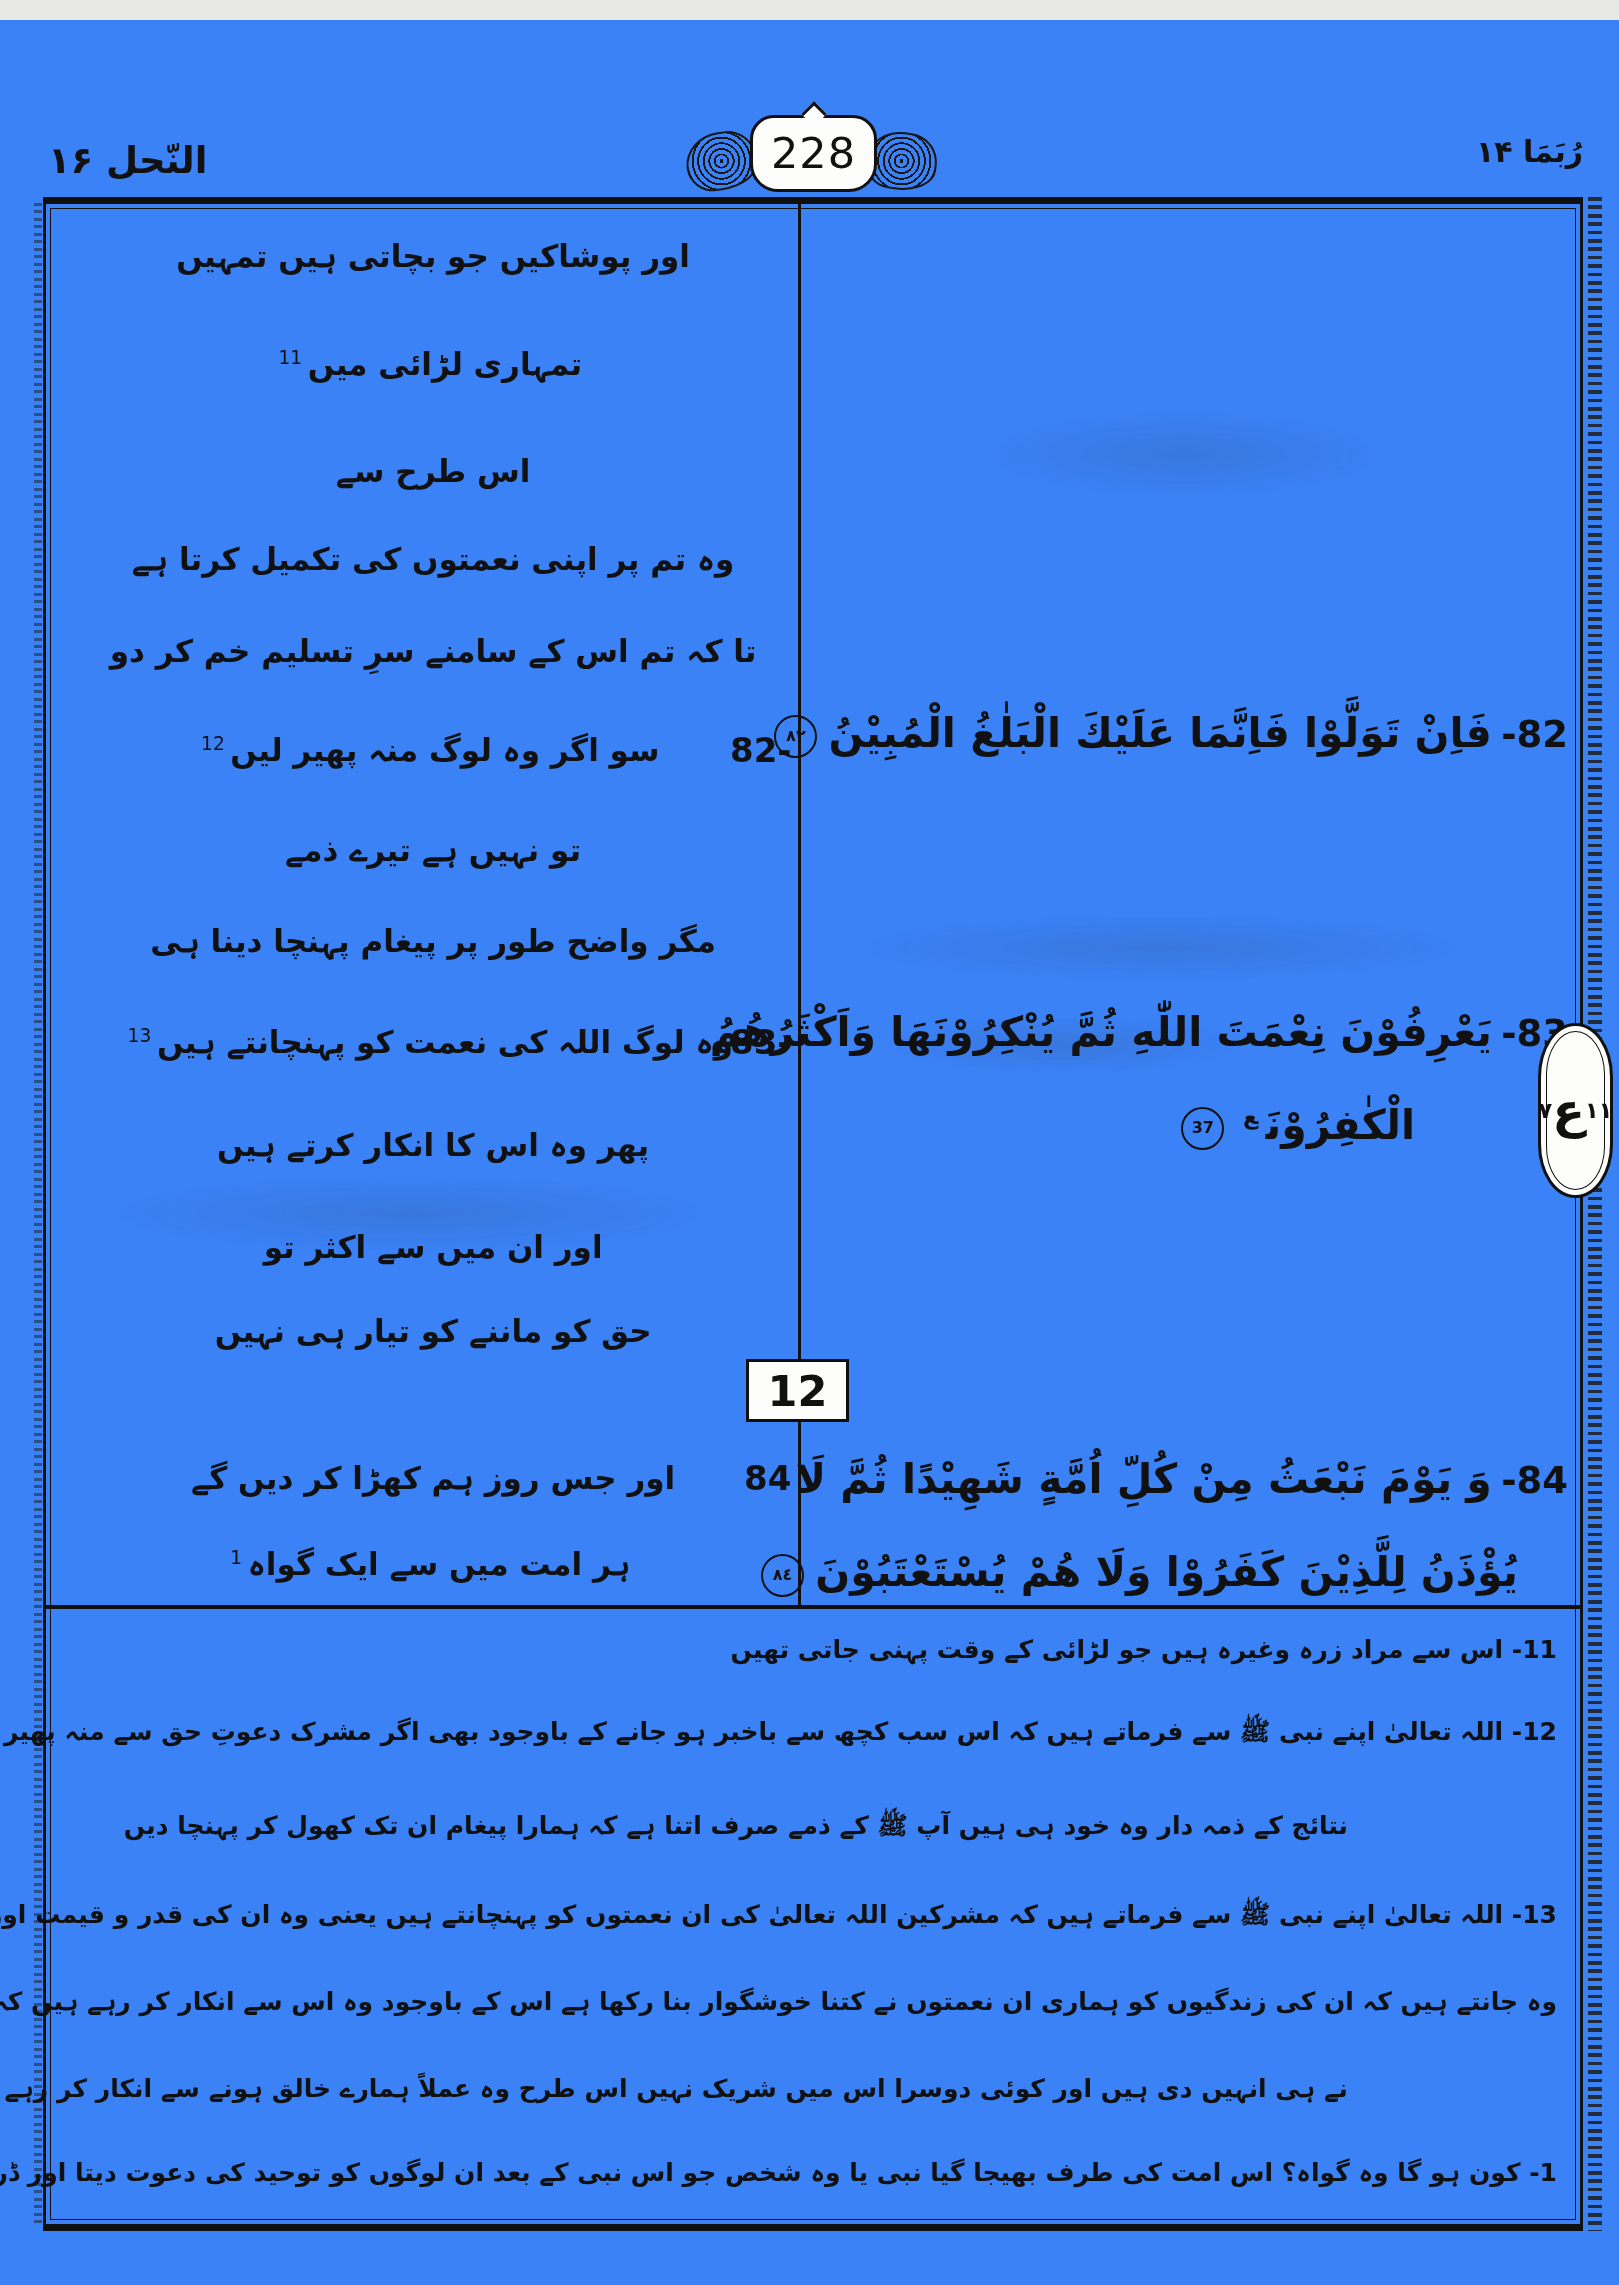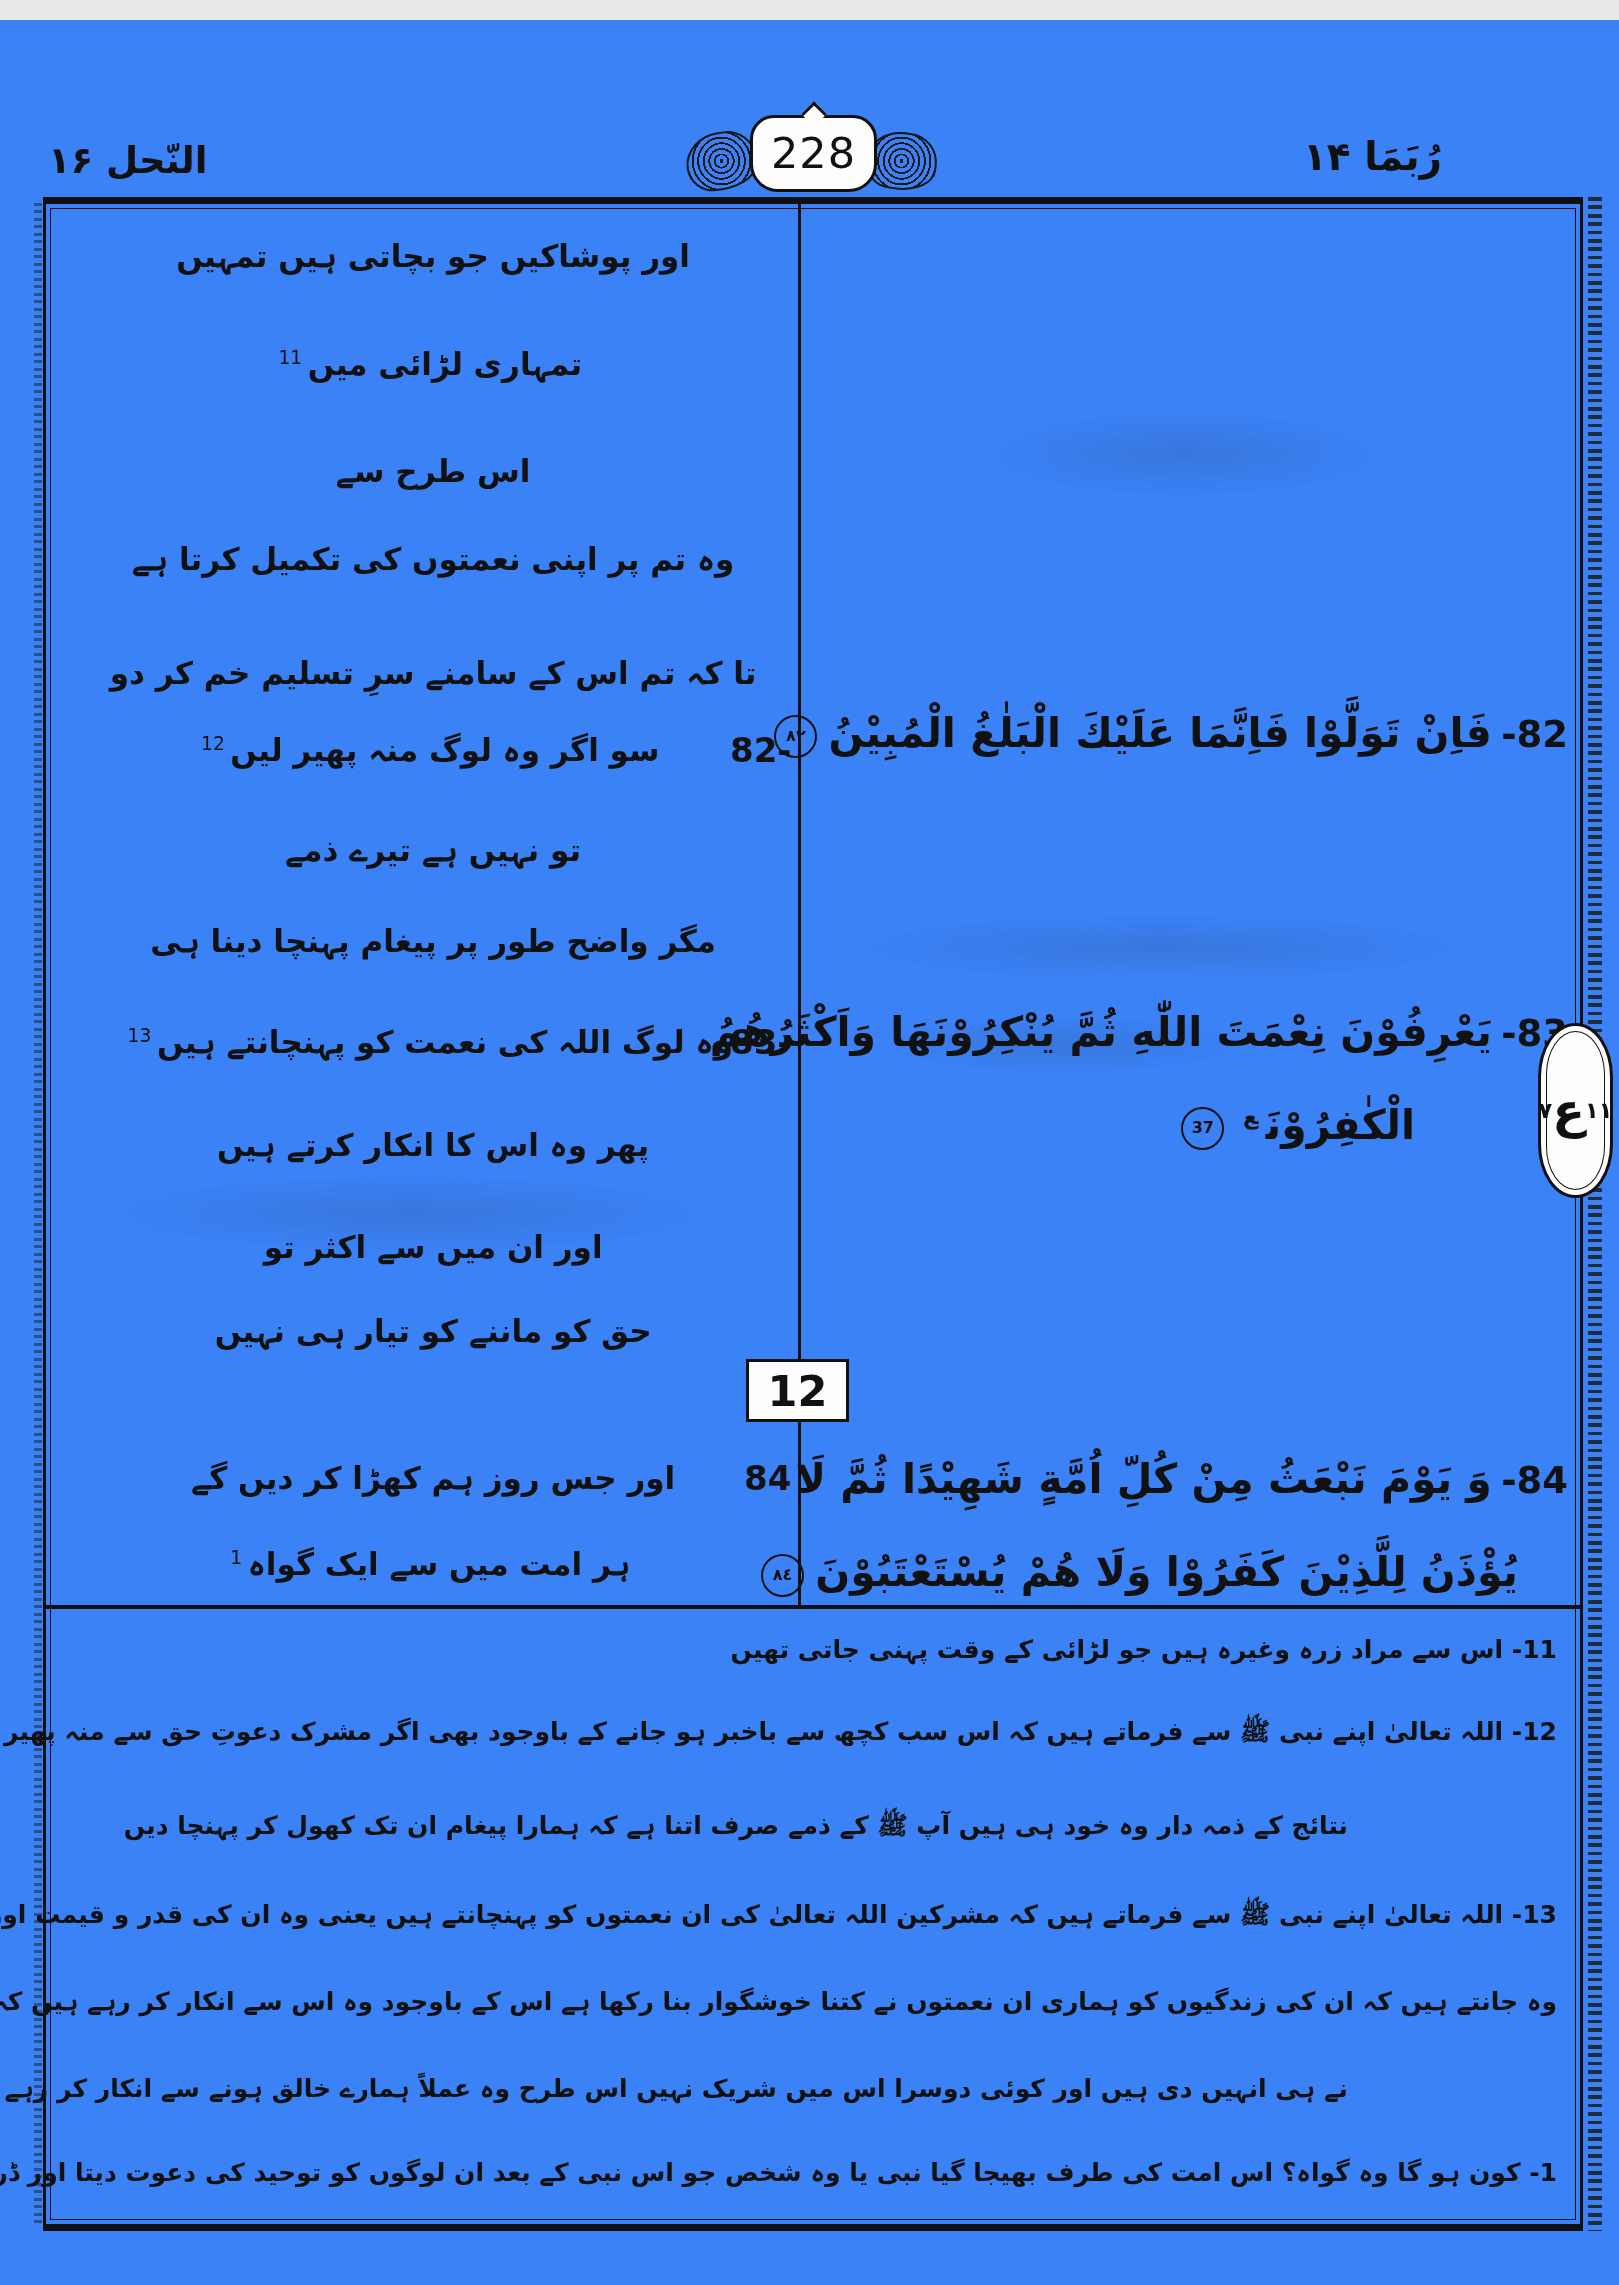--- a/index.html
+++ b/index.html
@@ -12,21 +12,21 @@
     color:#111;
     margin-top:20px;
   }
   
   .hdr-left{
     position:absolute;left:48px;top:119px;width:242px;height:58px;
     font-size:37px;font-weight:700;direction:rtl;text-align:left;
   }
   .hdr-right{
     position:absolute;left:1303px;top:114px;width:280px;height:58px;
-    font-size:39px;font-weight:700;direction:rtl;text-align:left;
+    font-size:30px;font-weight:700;direction:rtl;text-align:right;
   }
   .medallion{position:absolute;left:692px;top:91px;width:239px;height:82px;}
   .med-core{
     position:absolute;left:58px;top:3.7px;width:121px;height:71px;
     background:#fdfdfb;border:3.7px solid #111;
     border-radius:24px 24px 28px 28px;
     display:flex;align-items:center;justify-content:center;
     font-size:43px;font-weight:400;z-index:2;letter-spacing:0.9px;
   }
   .med-core::before{
@@ -153,21 +153,21 @@
     <span class="sm">۱۱</span>
     <span class="big">ع</span>
     <span class="sm">۷</span>
   </div>
 
   <div class="t-col">
     <div class="t-line" style="top:23px"><span class="t-text">اور پوشاکیں جو بچاتی ہیں تمہیں</span><sup class="note-ref"></sup></div>
     <div class="t-line" style="top:131px"><span class="t-text">تمہاری لڑائی میں</span><sup class="note-ref">11</sup></div>
     <div class="t-line" style="top:238px"><span class="t-text">اس طرح سے</span><sup class="note-ref"></sup></div>
     <div class="t-line" style="top:326px"><span class="t-text">وہ تم پر اپنی نعمتوں کی تکمیل کرتا ہے</span><sup class="note-ref"></sup></div>
-    <div class="t-line" style="top:440px"><span class="t-text">تا کہ تم اس کے سامنے سرِ تسلیم خم کر دو</span><sup class="note-ref"></sup></div>
+    <div class="t-line" style="top:418px"><span class="t-text">تا کہ تم اس کے سامنے سرِ تسلیم خم کر دو</span><sup class="note-ref"></sup></div>
     <div class="t-line" style="top:517px"><span class="v-num">82-</span><span class="t-text">سو اگر وہ لوگ منہ پھیر لیں</span><sup class="note-ref">12</sup></div>
     <div class="t-line" style="top:617px"><span class="t-text">تو نہیں ہے تیرے ذمے</span><sup class="note-ref"></sup></div>
     <div class="t-line" style="top:708px"><span class="t-text">مگر واضح طور پر پیغام پہنچا دینا ہی</span><sup class="note-ref"></sup></div>
     <div class="t-line" style="top:809px"><span class="v-num">83-</span><span class="t-text">وہ لوگ اللہ کی نعمت کو پہنچانتے ہیں</span><sup class="note-ref">13</sup></div>
     <div class="t-line" style="top:912px"><span class="t-text">پھر وہ اس کا انکار کرتے ہیں</span><sup class="note-ref"></sup></div>
     <div class="t-line" style="top:1014px"><span class="t-text">اور ان میں سے اکثر تو</span><sup class="note-ref"></sup></div>
     <div class="t-line" style="top:1098px"><span class="t-text">حق کو ماننے کو تیار ہی نہیں</span><sup class="note-ref"></sup></div>
     <div class="t-line" style="top:1245px"><span class="v-num">84</span><span class="t-text">اور جس روز ہم کھڑا کر دیں گے</span><sup class="note-ref"></sup></div>
     <div class="t-line" style="top:1331px"><span class="t-text">ہر امت میں سے ایک گواہ</span><sup class="note-ref">1</sup></div>
   </div>

